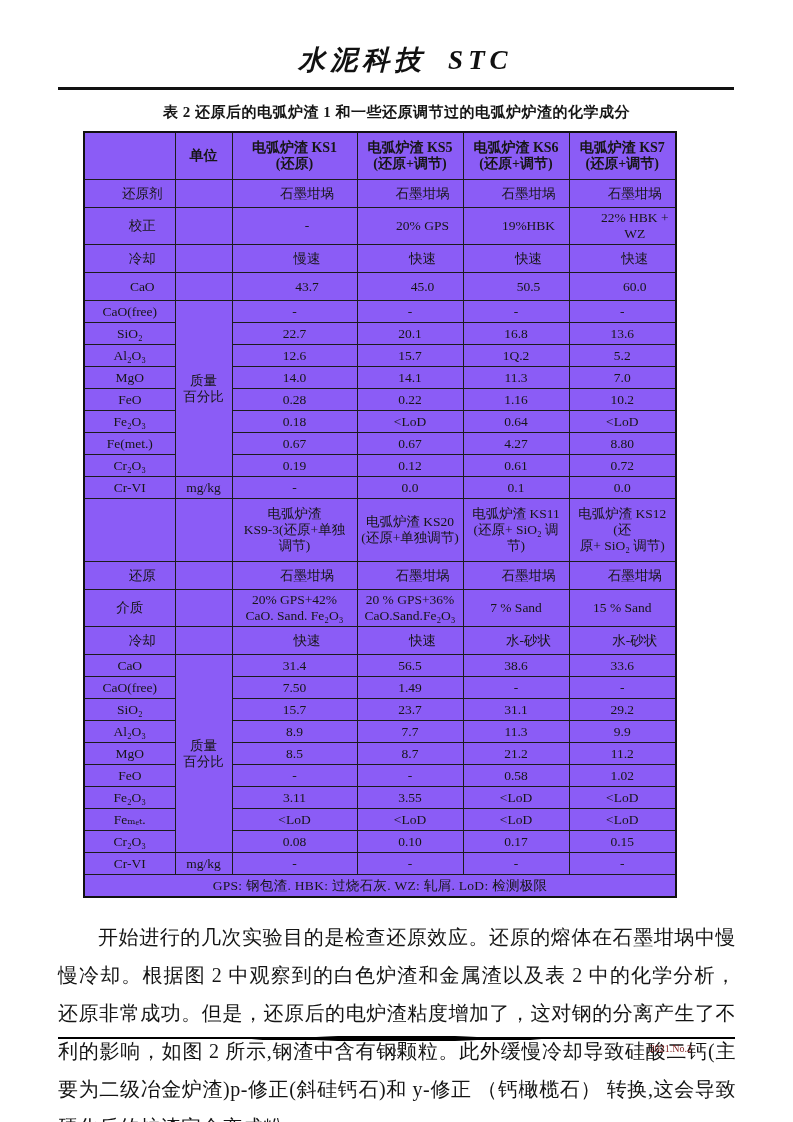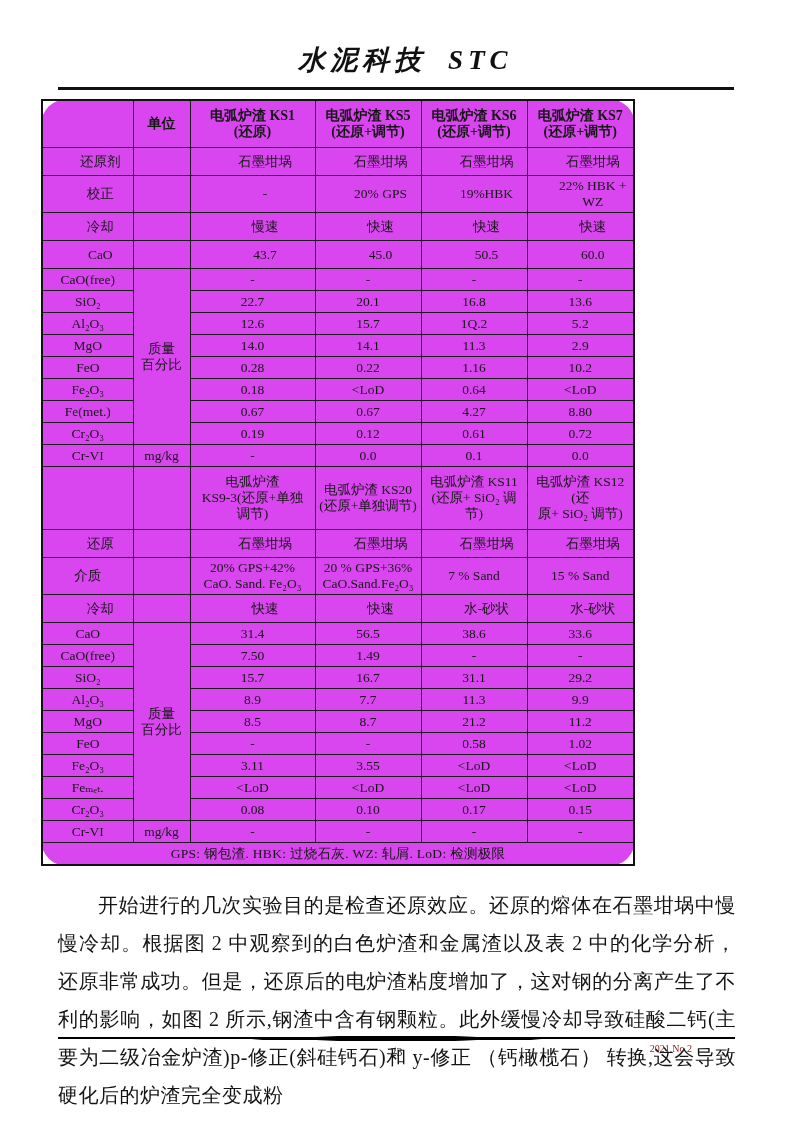--- a/index.html
+++ b/index.html
@@ -29,23 +29,22 @@
     margin-top: 13px;
     text-align: center;
     font-weight: bold;
     font-size: 15px;
     letter-spacing: 0.5px;
   }
   table.comp {
     border-collapse: collapse;
     table-layout: fixed;
     width: 592px;
-    margin: 9px 0 0 41px;
-    background: #d946ef;
-    border-radius: 26px;
+    margin: 9px 0 0 83px;
+    background: #8b5cf6;
   }
   table.comp td {
     border: 1.6px solid #1c1c1c;
     font-size: 13.5px;
     line-height: 16px;
     text-align: center;
     vertical-align: middle;
     padding: 2px 3px;
     height: 17px;
     overflow: hidden;
@@ -100,20 +99,21 @@
   }
 </style>
 </head>
 <body>
 
 <div class="page">
 
   <div class="journal-title">水泥科技 STC</div>
   <div class="header-rule"></div>
 
+  <div class="table-caption">表 2  还原后的电弧炉渣 1 和一些还原调节过的电弧炉炉渣的化学成分</div>
 
   <table class="comp">
     <colgroup>
       <col style="width:91px">
         <col style="width:57px">
         <col style="width:125px">
       <col style="width:106px">
         <col style="width:106px">
         <col style="width:107px">
     </colgroup>
@@ -183,21 +183,21 @@
           <td class="prewrap">12.6</td>
           <td class="prewrap">15.7</td>
           <td class="prewrap">1Q.2</td>
           <td class="prewrap">5.2</td>
         </tr>
         <tr>
           <td>MgO</td>
           <td class="prewrap">14.0</td>
           <td class="prewrap">14.1</td>
           <td class="prewrap">11.3</td>
-          <td class="prewrap">2.9</td>
+          <td class="prewrap">7.0</td>
         </tr>
         <tr>
           <td>FeO</td>
           <td class="prewrap">0.28</td>
           <td class="prewrap">0.22</td>
           <td class="prewrap">1.16</td>
           <td class="prewrap">10.2</td>
         </tr>
         <tr>
           <td>Fe₂O₃</td>
@@ -279,21 +279,21 @@
         <tr>
           <td>CaO(free)</td>
           <td class="prewrap">7.50</td>
           <td class="prewrap">1.49</td>
           <td class="prewrap">-</td>
           <td class="prewrap">-</td>
         </tr>
         <tr>
           <td>SiO₂</td>
           <td class="prewrap">15.7</td>
-          <td class="prewrap">16.7</td>
+          <td class="prewrap">23.7</td>
           <td class="prewrap">31.1</td>
           <td class="prewrap">29.2</td>
         </tr>
         <tr>
           <td>Al₂O₃</td>
           <td class="prewrap">8.9</td>
           <td class="prewrap">7.7</td>
           <td class="prewrap">11.3</td>
           <td class="prewrap">9.9</td>
         </tr>

